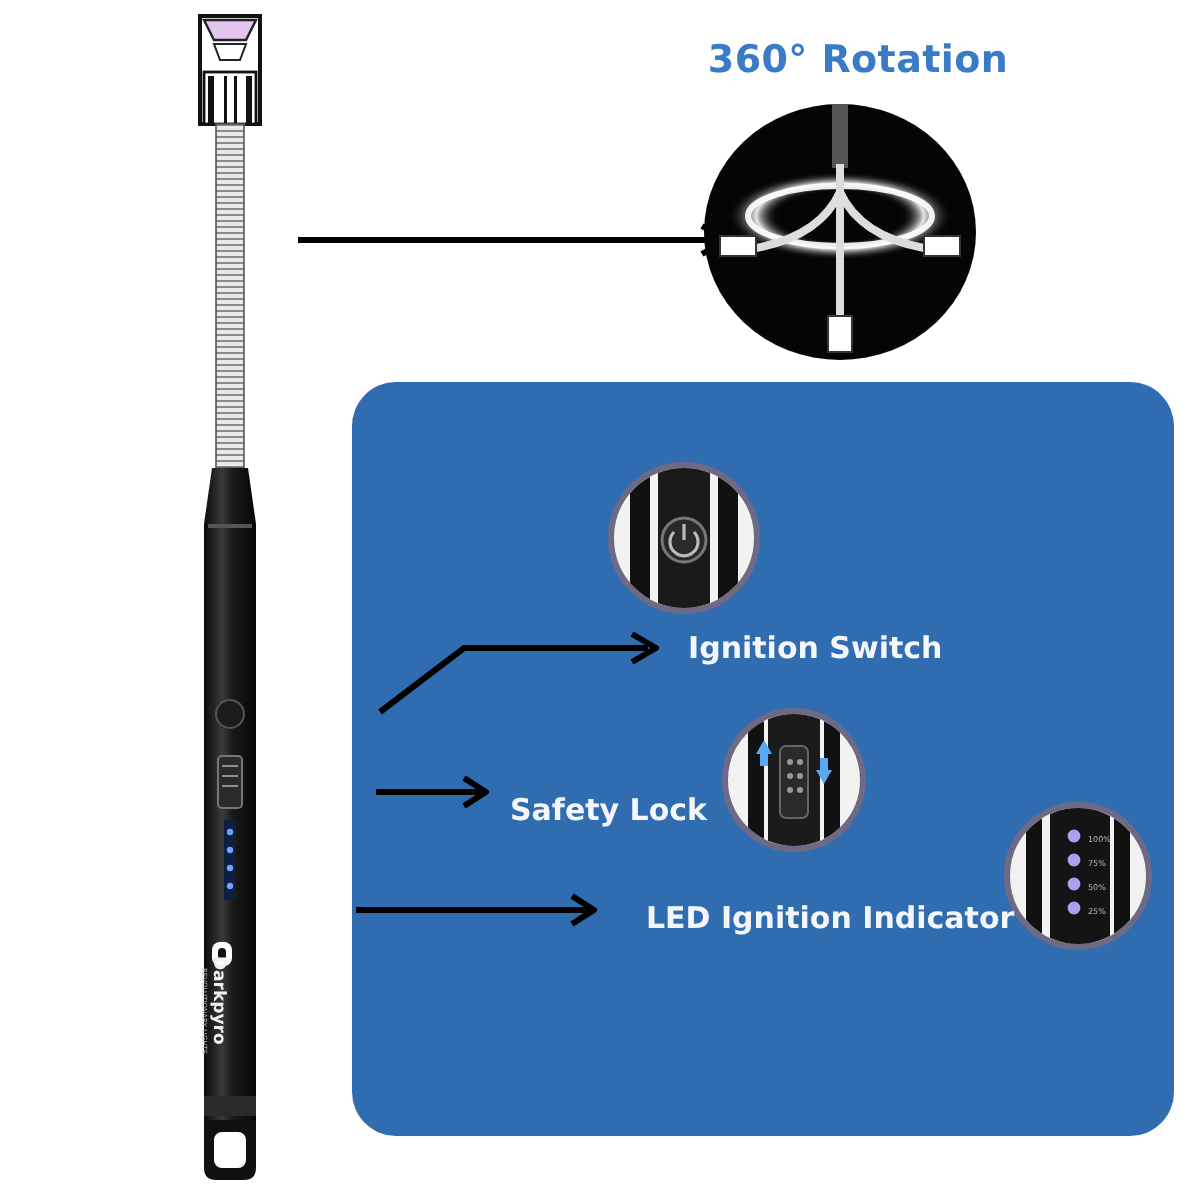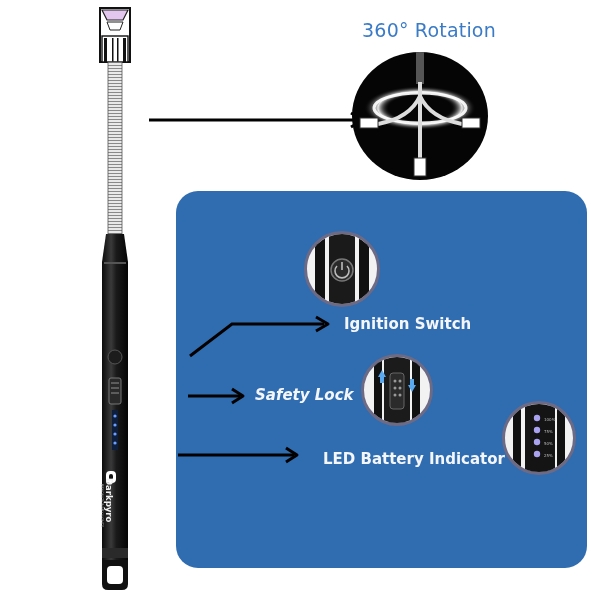--- a/index.html
+++ b/index.html
@@ -4,21 +4,21 @@
 <style>
   * { box-sizing: border-box; margin: 0; padding: 0; }
   html, body { width: 600px; height: 600px; background: #ffffff; overflow: hidden; }
   body { position: relative; font-family: "DejaVu Sans", "Liberation Sans", sans-serif; }
 
   .abs { position: absolute; }
 
   
   .rot-title {
     left: 340px; top: 19px; width: 178px; text-align: center;
-    font-size: 19px; font-weight: normal; color: #3a7bc8; letter-spacing: 0.2px;
+    font-size: 19px; font-weight: bold; color: #3a7bc8; letter-spacing: 0.2px;
   }
   .rot-circle {
     left: 352px; top: 52px; width: 136px; height: 128px; border-radius: 50%;
     background: #050505; overflow: hidden;
   }
 
   
   .panel {
     left: 176px; top: 191px; width: 411px; height: 377px;
     background: #2f6cb0; border-radius: 22px;
@@ -155,21 +155,21 @@
     <rect x="16" y="20" width="4" height="6" fill="#5aa8f0"></rect>
     <path d="M44 28 L48 35 L52 28 Z" fill="#5aa8f0"></path>
     <rect x="46" y="22" width="4" height="6" fill="#5aa8f0"></rect>
   </svg>
 </div>
 
 <svg class="abs" style="left:186px; top:386px;" width="60" height="20">
   <line x1="2" y1="10" x2="54" y2="10" stroke="#000" stroke-width="3"></line>
   <polyline points="46,3 57,10 46,17" fill="none" stroke="#000" stroke-width="3" stroke-linejoin="round"></polyline>
 </svg>
-<div class="abs label" style="left:255px; top:386px;font-style:italic;">Safety Lock</div>
+<div class="abs label" style="left:255px; top:396px;">Safety Lock</div>
 
 <div class="abs zoom-circle" style="left:502px; top:401px; width:74px; height:74px;">
   <svg width="68" height="68" viewBox="0 0 68 68">
     <rect x="8" y="0" width="8" height="68" fill="#111"></rect>
     <rect x="20" y="0" width="30" height="68" fill="#141414"></rect>
     <rect x="52" y="0" width="8" height="68" fill="#111"></rect>
     <circle cx="32" cy="14" r="3.2" fill="#a8a2f0"></circle>
     <circle cx="32" cy="26" r="3.2" fill="#a8a2f0"></circle>
     <circle cx="32" cy="38" r="3.2" fill="#a8a2f0"></circle>
     <circle cx="32" cy="50" r="3.2" fill="#a8a2f0"></circle>
@@ -179,13 +179,13 @@
     <div>75%</div>
     <div>50%</div>
     <div>25%</div>
   </div>
 </div>
 
 <svg class="abs" style="left:176px; top:445px;" width="125" height="20">
   <line x1="2" y1="10" x2="118" y2="10" stroke="#000" stroke-width="3"></line>
   <polyline points="110,3 121,10 110,17" fill="none" stroke="#000" stroke-width="3" stroke-linejoin="round"></polyline>
 </svg>
-<div class="abs label" style="left:323px; top:450px;">LED Battery Indicator</div>
+<div class="abs label" style="left:323px; top:450px;">LED Ignition Indicator</div>
 
 </body></html>

